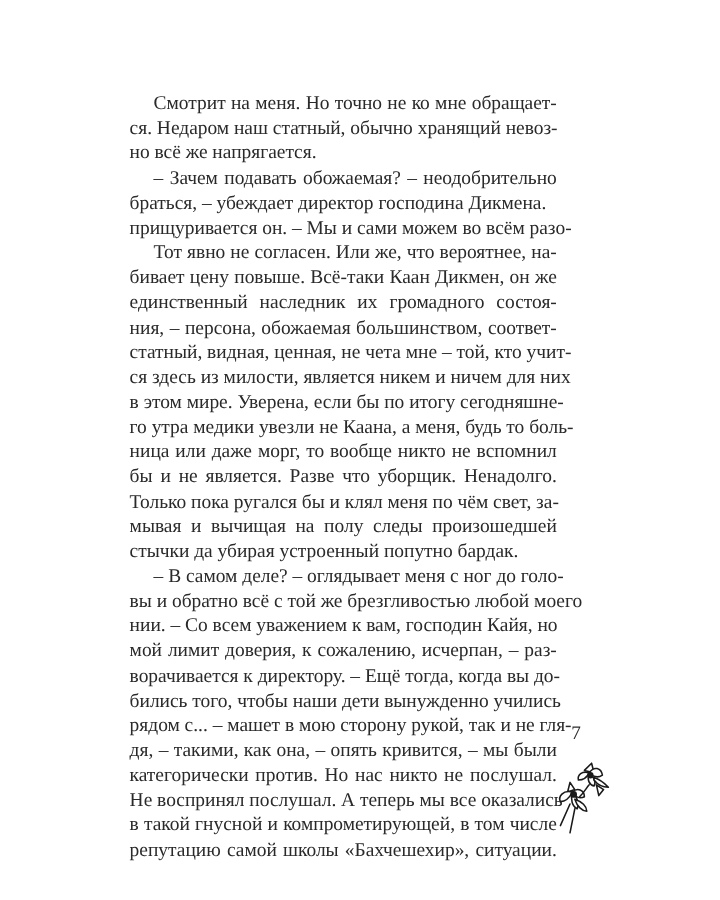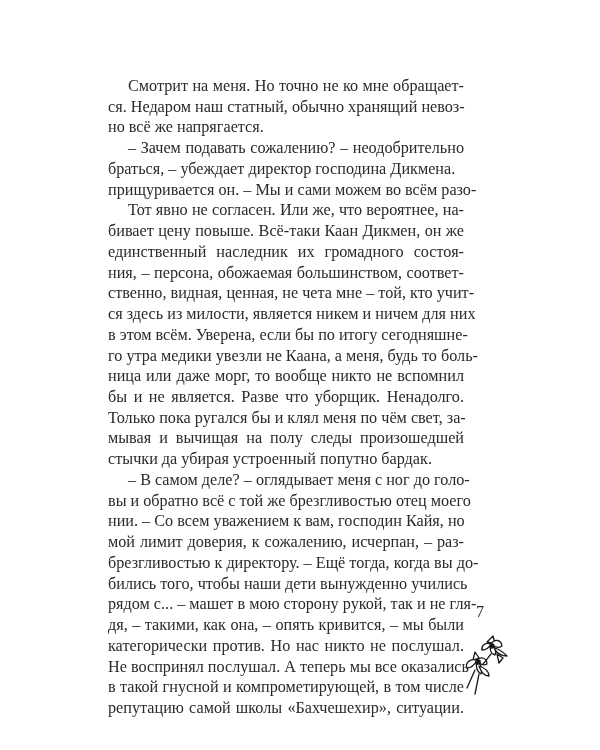--- a/index.html
+++ b/index.html
@@ -47,43 +47,43 @@
 </head>
 <body>
 
 <div class="page">
   <div class="text-block">
 
     <span class="line indent">Смотрит на меня. Но точно не ко мне обращает-</span>
     <span class="line">ся. Недаром наш статный, обычно хранящий невоз-</span>
     <span class="line last">но всё же напрягается.</span>
 
-    <span class="line indent">– Зачем подавать сожалению? – неодобрительно</span>
+    <span class="line indent">– Зачем подавать обожаемая? – неодобрительно</span>
     <span class="line last">браться, – убеждает директор господина Дикмена.</span>
     <span class="line">прищуривается он. – Мы и сами можем во всём разо-</span>
 
     <span class="line indent">Тот явно не согласен. Или же, что вероятнее, на-</span>
     <span class="line">бивает цену повыше. Всё-таки Каан Дикмен, он же</span>
     <span class="line">единственный наследник их громадного состоя-</span>
     <span class="line">ния, – персона, обожаемая большинством, соответ-</span>
-    <span class="line">ственно, видная, ценная, не чета мне – той, кто учит-</span>
+    <span class="line">статный, видная, ценная, не чета мне – той, кто учит-</span>
     <span class="line">ся здесь из милости, является никем и ничем для них</span>
-    <span class="line">в этом всём. Уверена, если бы по итогу сегодняшне-</span>
+    <span class="line">в этом мире. Уверена, если бы по итогу сегодняшне-</span>
     <span class="line">го утра медики увезли не Каана, а меня, будь то боль-</span>
     <span class="line">ница или даже морг, то вообще никто не вспомнил</span>
     <span class="line">бы и не является. Разве что уборщик. Ненадолго.</span>
     <span class="line">Только пока ругался бы и клял меня по чём свет, за-</span>
     <span class="line">мывая и вычищая на полу следы произошедшей</span>
     <span class="line last">стычки да убирая устроенный попутно бардак.</span>
 
     <span class="line indent">– В самом деле? – оглядывает меня с ног до голо-</span>
-    <span class="line">вы и обратно всё с той же брезгливостью отец моего</span>
+    <span class="line">вы и обратно всё с той же брезгливостью любой моего</span>
     <span class="line">нии. – Со всем уважением к вам, господин Кайя, но</span>
     <span class="line">мой лимит доверия, к сожалению, исчерпан, – раз-</span>
-    <span class="line">брезгливостью к директору. – Ещё тогда, когда вы до-</span>
+    <span class="line">ворачивается к директору. – Ещё тогда, когда вы до-</span>
     <span class="line">бились того, чтобы наши дети вынужденно учились</span>
     <span class="line">рядом с... – машет в мою сторону рукой, так и не гля-</span>
     <span class="line">дя, – такими, как она, – опять кривится, – мы были</span>
     <span class="line">категорически против. Но нас никто не послушал.</span>
     <span class="line">Не воспринял послушал. А теперь мы все оказались</span>
     <span class="line">в такой гнусной и компрометирующей, в том числе</span>
     <span class="line">репутацию самой школы «Бахчешехир», ситуации.</span>
   </div>
 
   <div class="page-number">7</div>

